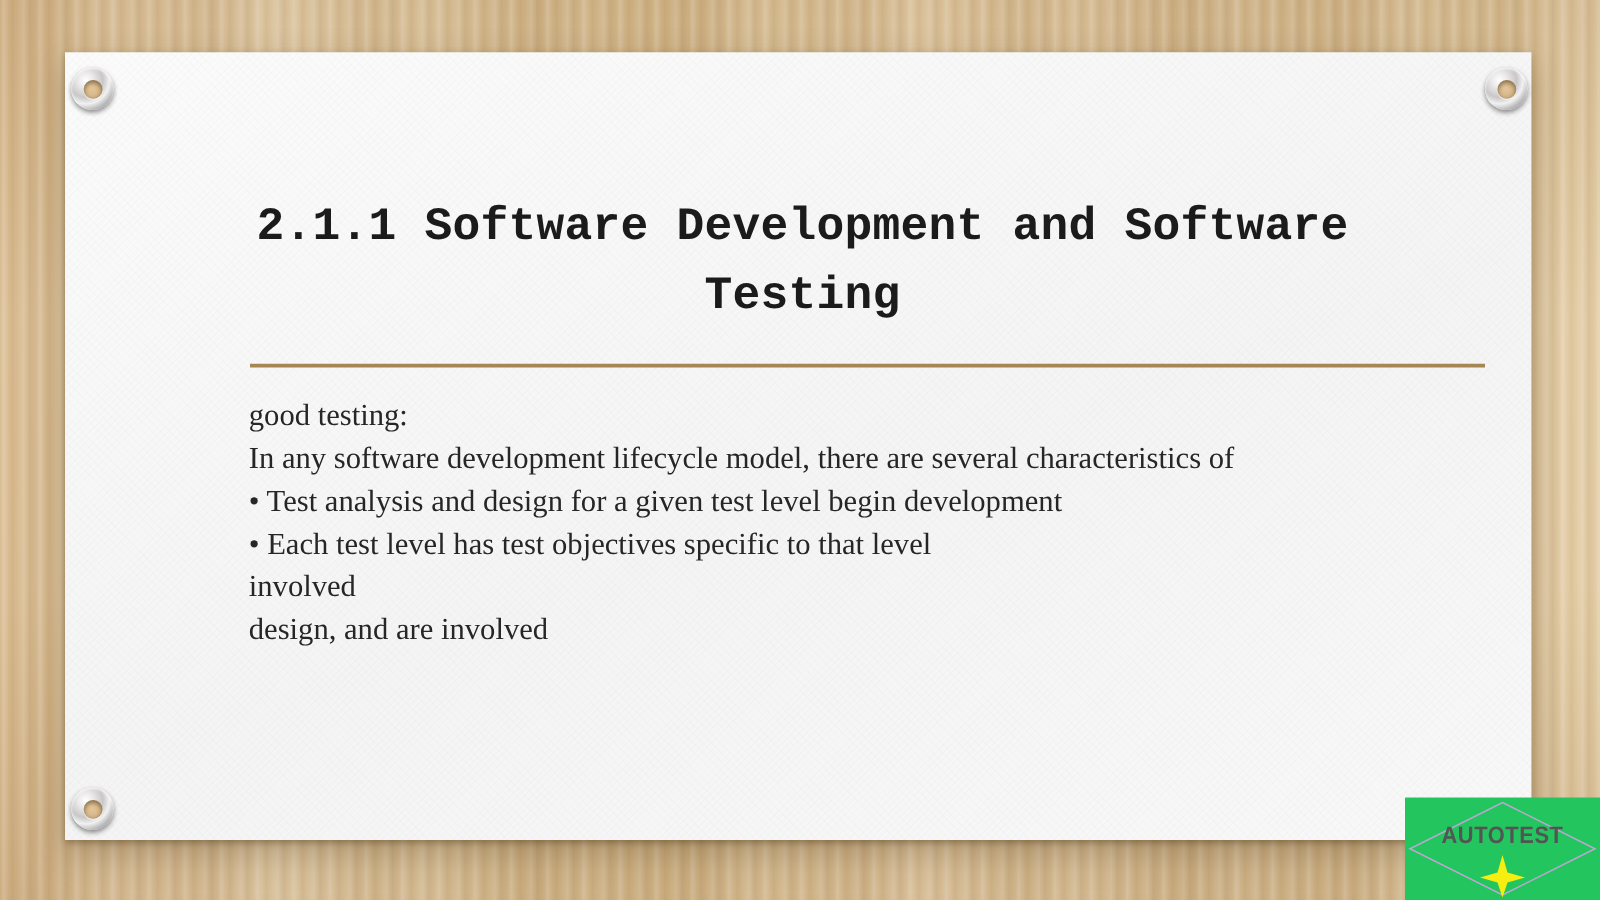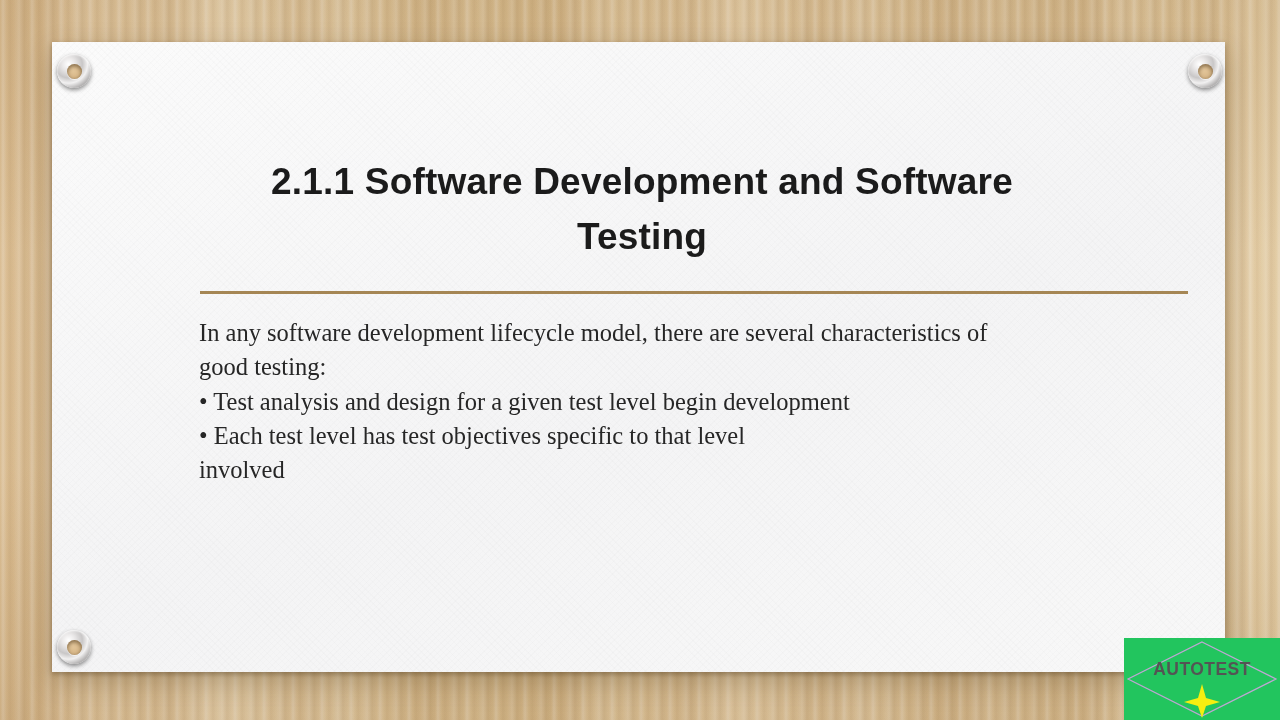--- a/index.html
+++ b/index.html
@@ -87,21 +87,21 @@
   #screw-top-left    { left:57px;  top:54px;  }
   #screw-top-right   { left:1188px;top:54px;  }
   #screw-bottom-left { left:57px;  top:630px; }
 
   
   #slide-title {
     position:absolute;
     left:150px; top:113px;
     width:880px;
     text-align:center;
-    font-family:Liberation Sans, sans-serif;
+    font-family:Liberation Mono, monospace;
     font-weight:bold;
     font-size:37px;
     line-height:1.48;
     color:#1b1b1b;
     letter-spacing:0.2px;
   }
 
   
   #title-divider {
     position:absolute;
@@ -151,25 +151,26 @@
 
 <div id="wood-bg"></div>
 
 <div id="slide-card">
 
   <div id="slide-title">2.1.1 Software Development and Software Testing</div>
 
   <div id="title-divider"></div>
 
   <div id="slide-body">
+    <p>good testing:</p>
     <p>In any software development lifecycle model, there are several characteristics of</p>
-    <p>good testing:</p>
     <p>• Test analysis and design for a given test level begin development</p>
     <p>• Each test level has test objectives specific to that level</p>
     <p>involved</p>
+    <p>design, and are involved</p>
   </div>
 
 </div>
 
 <div class="screw" id="screw-top-left"></div>
 <div class="screw" id="screw-top-right"></div>
 <div class="screw" id="screw-bottom-left"></div>
 
 <div id="logo-panel">
   <svg id="logo-diamond" viewBox="0 0 156 82">

